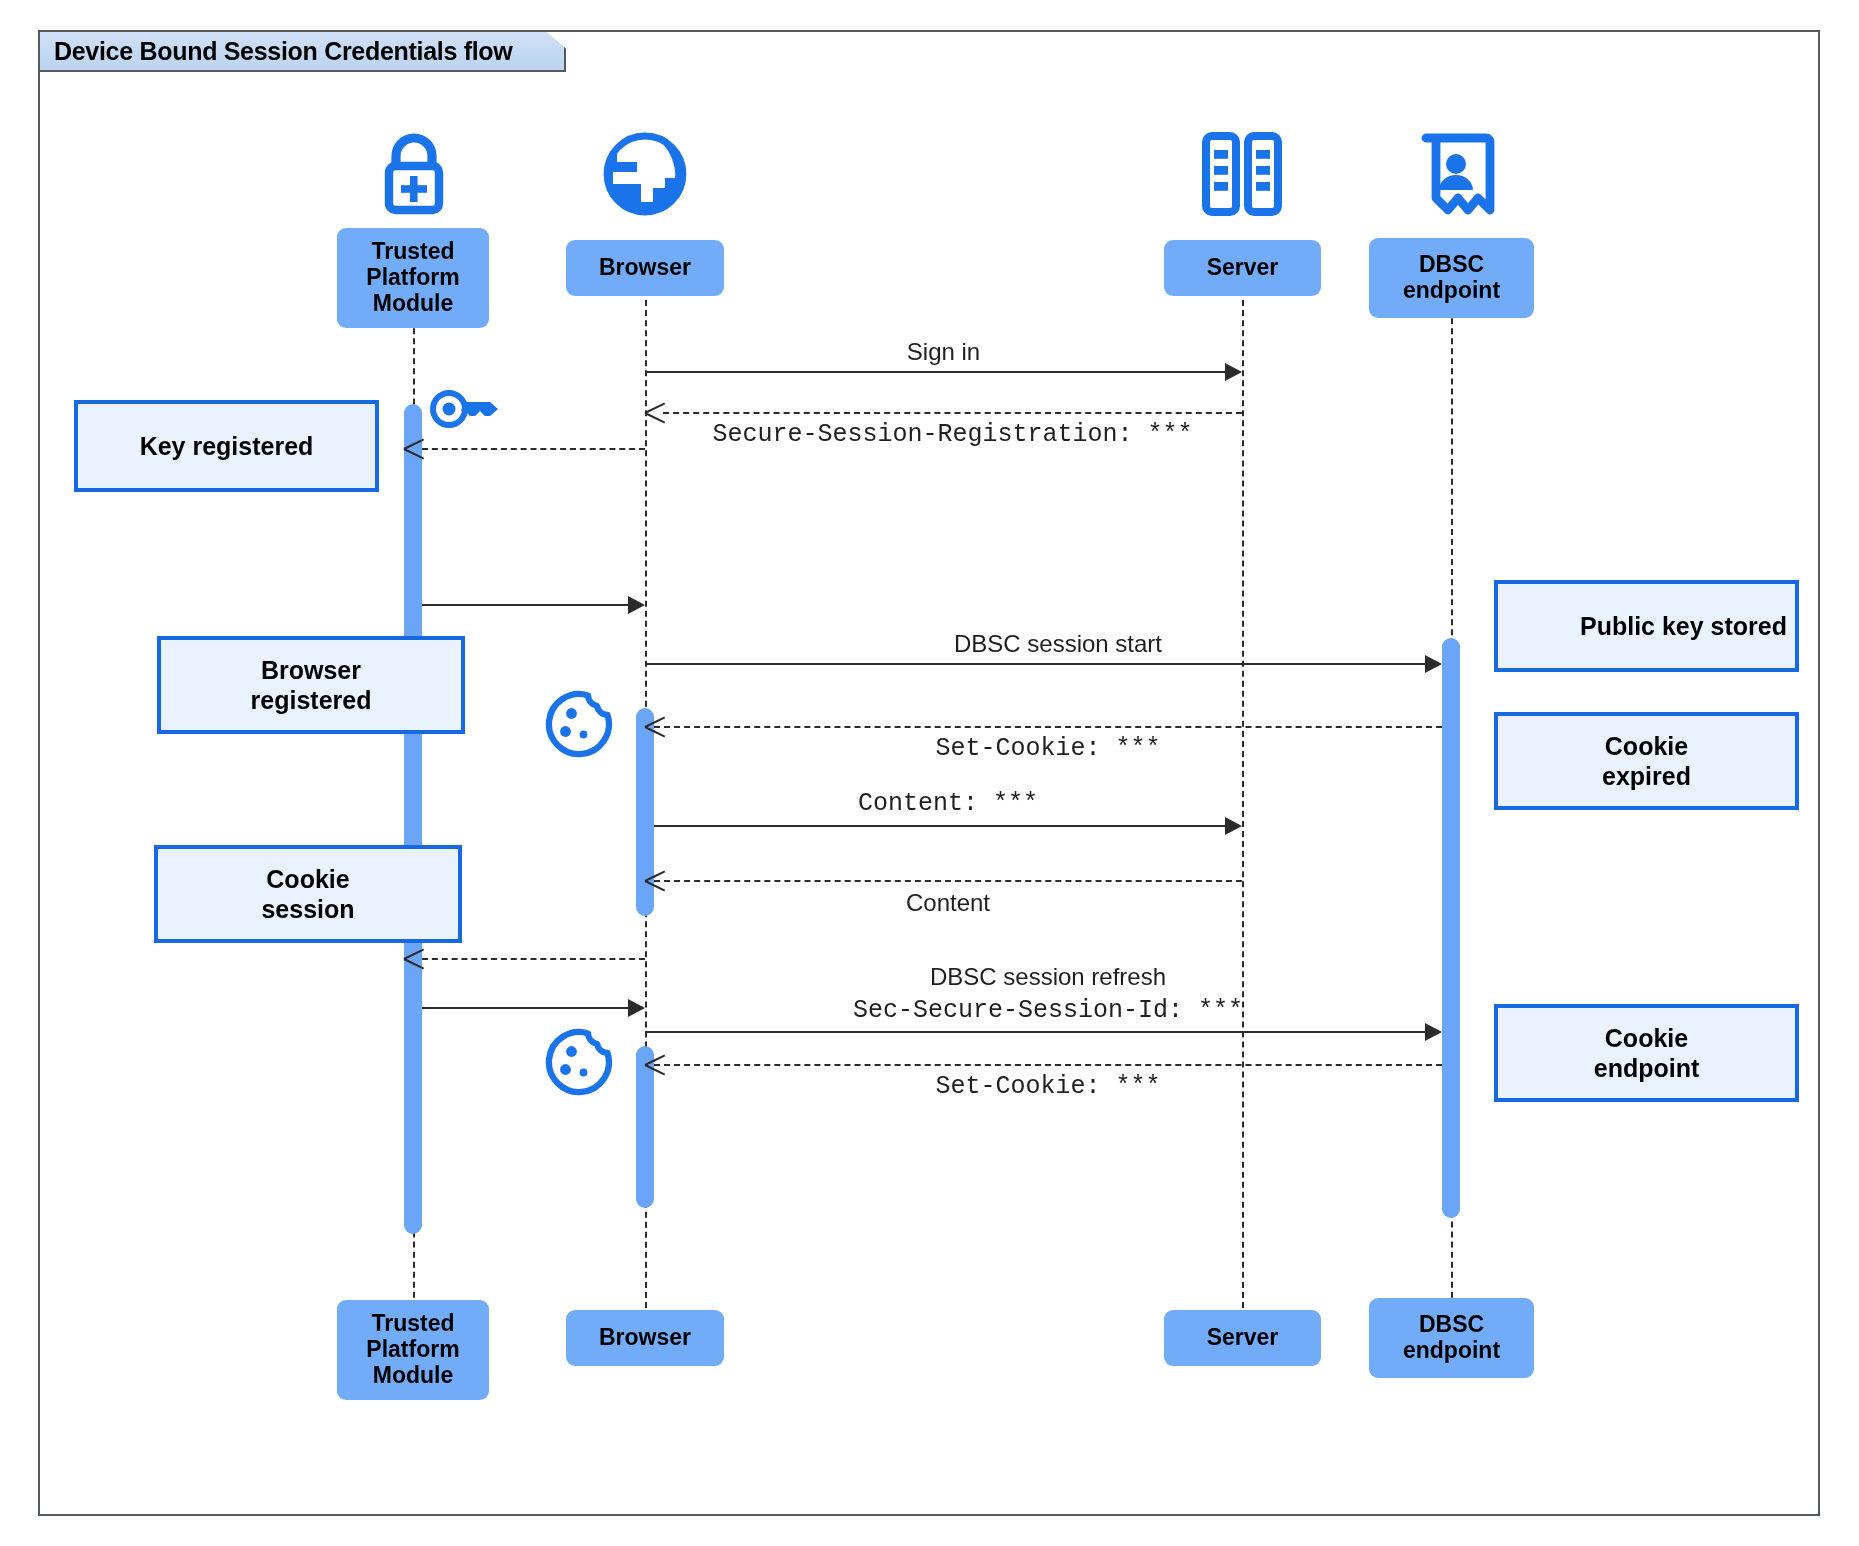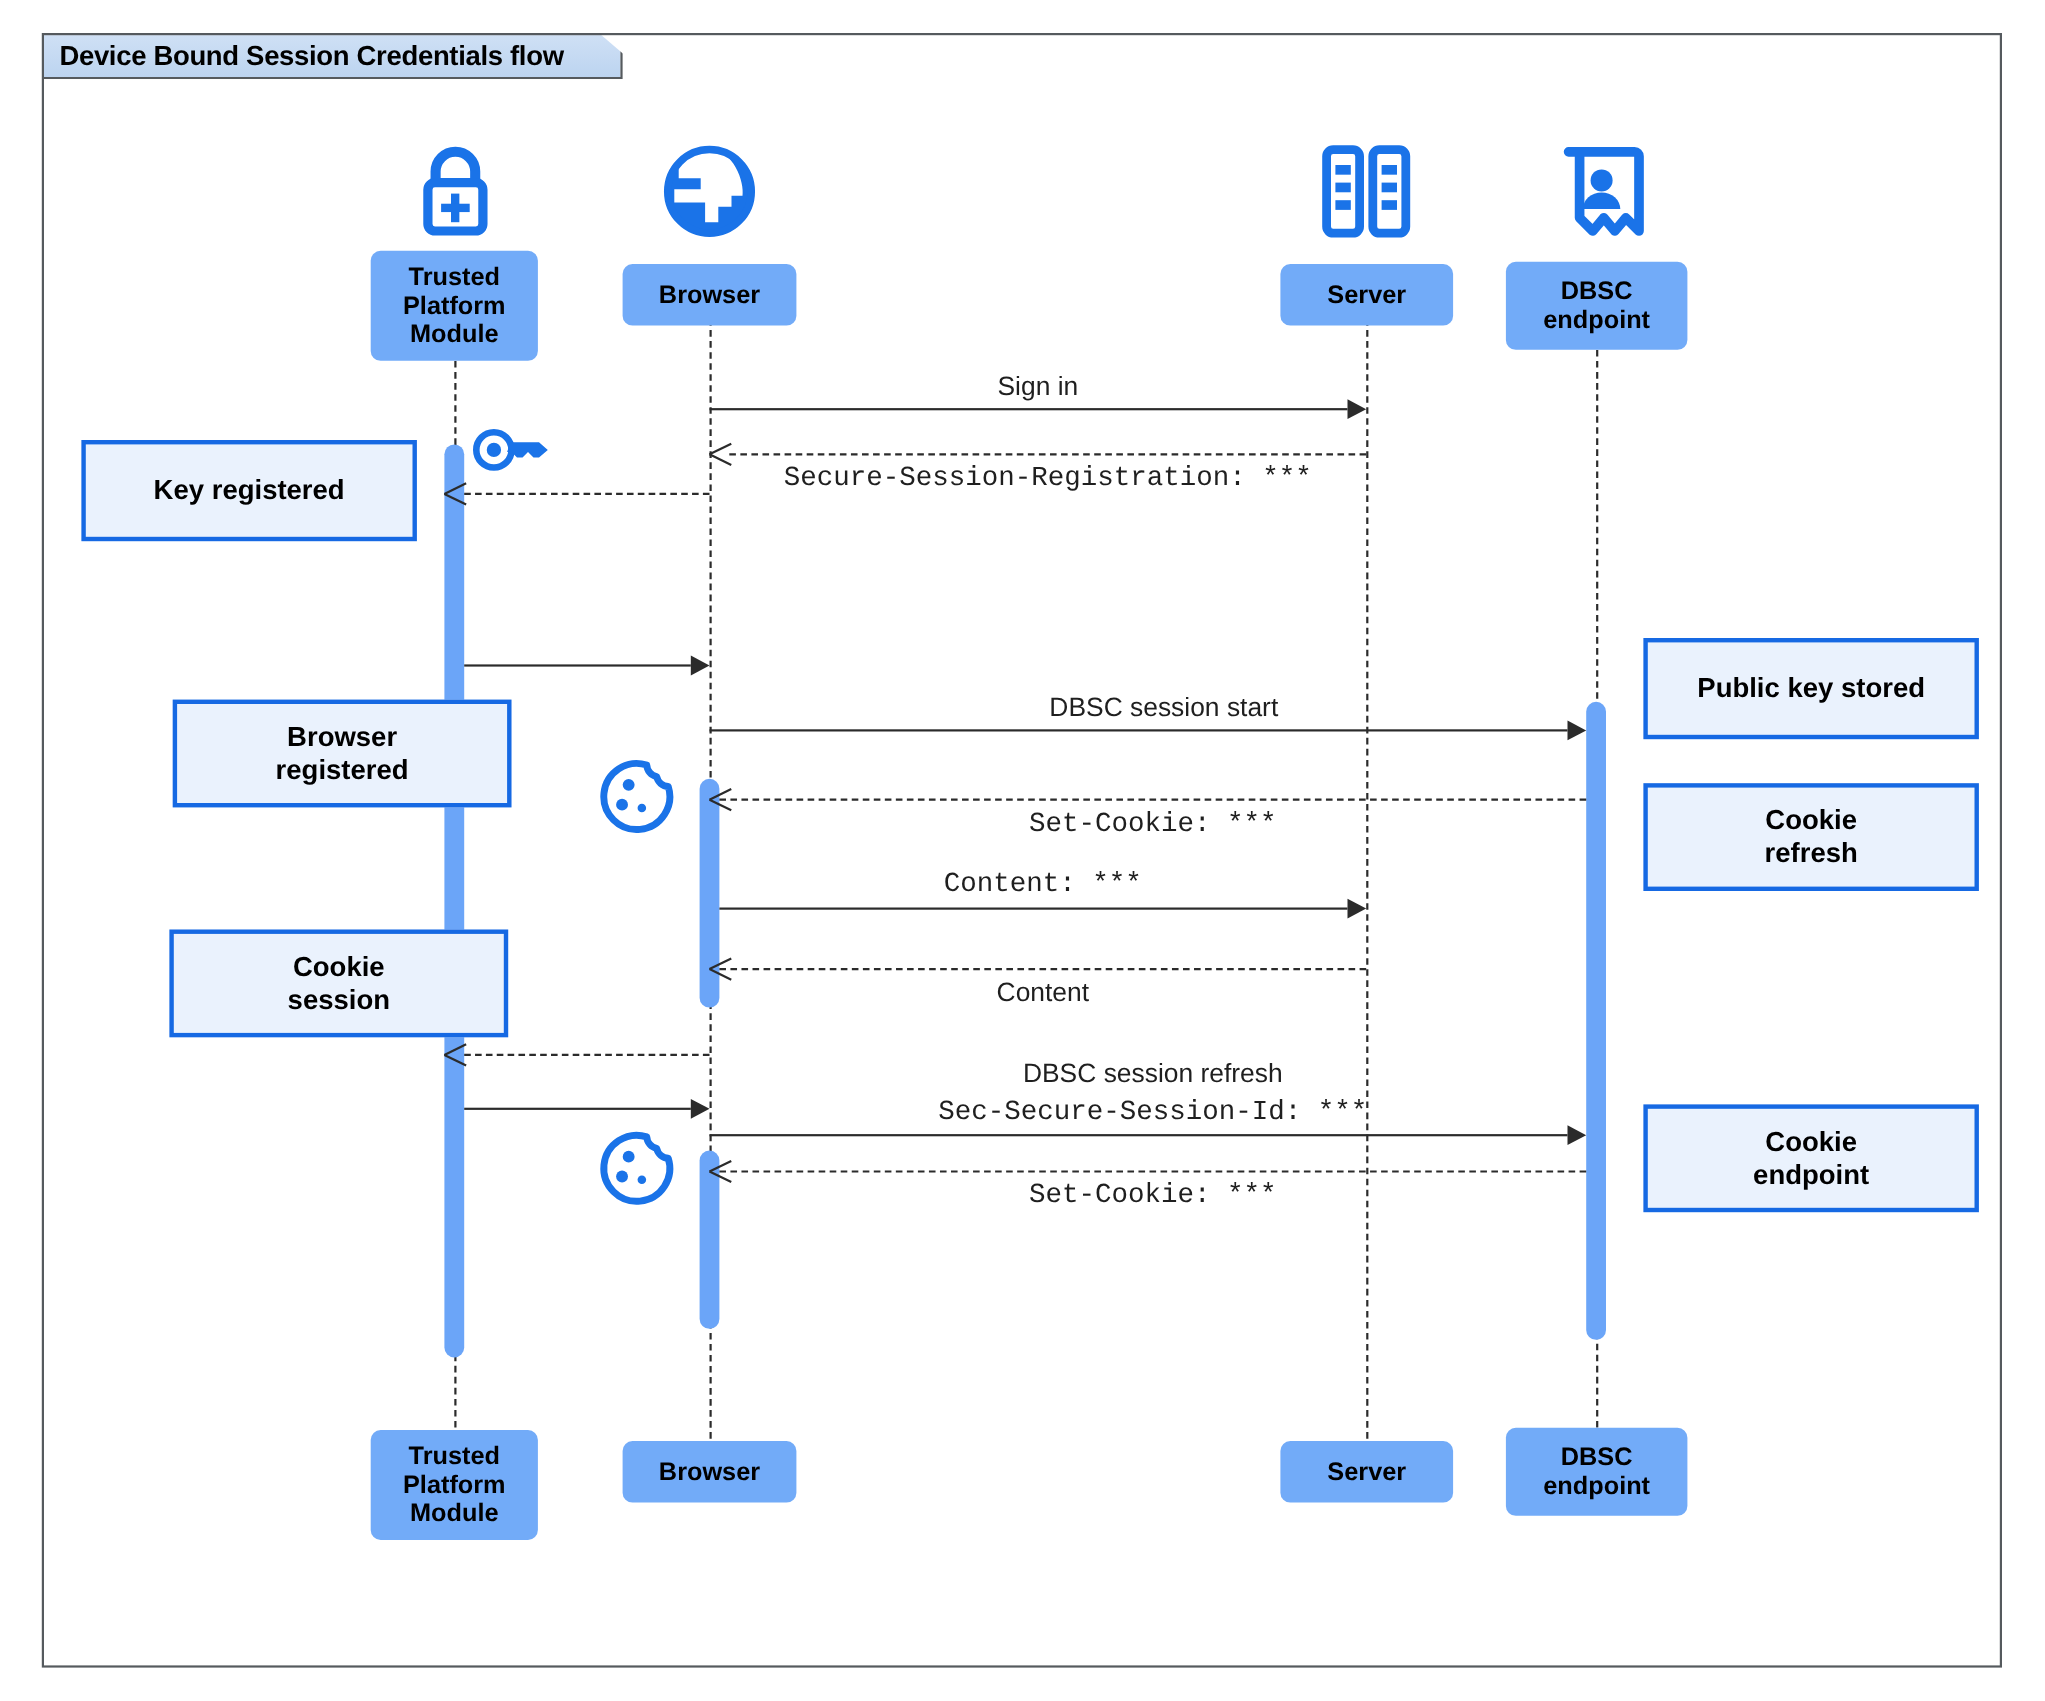--- a/index.html
+++ b/index.html
@@ -341,28 +341,28 @@
     </span>
   </div>
 
   <div class="note" style="left:154px; top:845px; width:308px; height:98px;">
     <span>
       <span>Cookie</span><br>
       <span>session</span>
     </span>
   </div>
 
-  <div class="note" style="left:1494px; top:580px; width:305px; height:92px;">
+  <div class="note" style="left:1494px; top:580px; width:305px; height:92px;justify-content:flex-end;">
     <span>Public key stored</span>
   </div>
 
   <div class="note" style="left:1494px; top:712px; width:305px; height:98px;">
     <span>
       <span>Cookie</span><br>
-      <span>refresh</span>
+      <span>expired</span>
     </span>
   </div>
 
   <div class="note" style="left:1494px; top:1004px; width:305px; height:98px;">
     <span>
       <span>Cookie</span><br>
       <span>endpoint</span>
     </span>
   </div>
 

